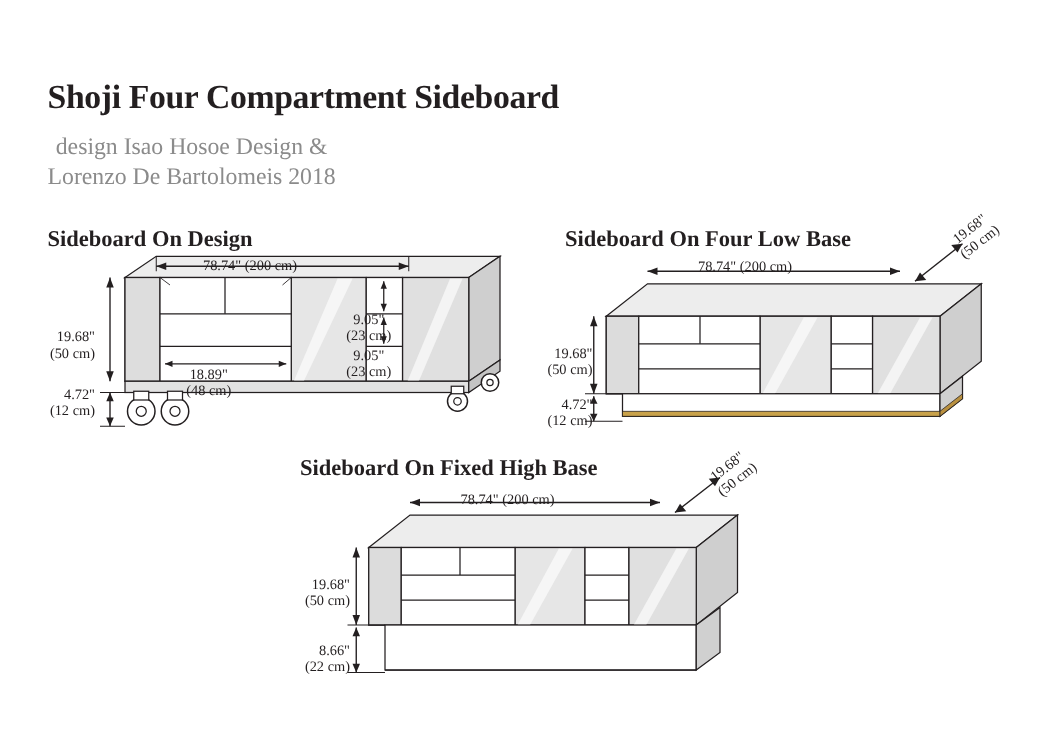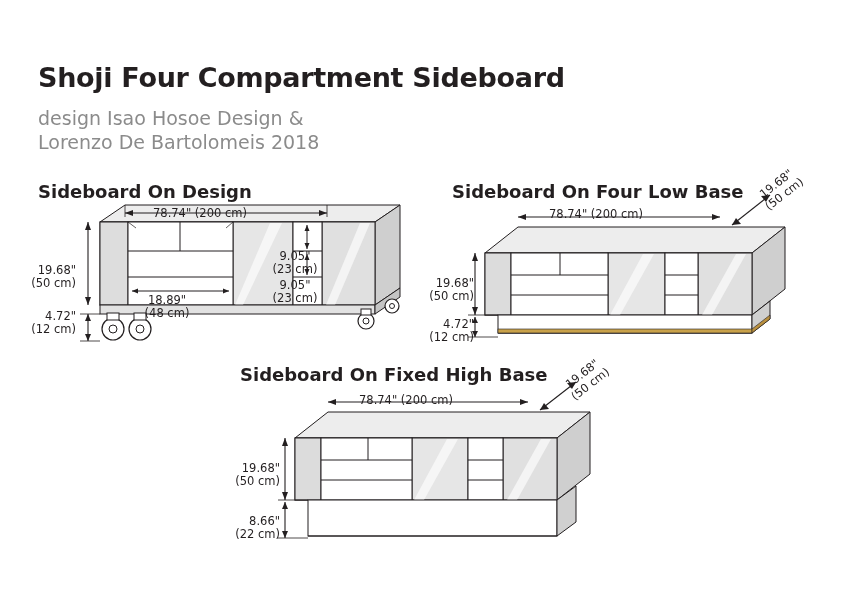--- a/index.html
+++ b/index.html
@@ -4,31 +4,32 @@
 <style>
   html,body{margin:0;padding:0;}
   body{
     width:850px;height:600px;
     background:#ffffff;
     font-family:"DejaVu Sans", sans-serif;
     color:#1a1a1a;
     position:relative;
     overflow:hidden;
   }
-  .page{position:relative;width:850px;height:596px;}
+  .page{position:relative;width:850px;height:596px;font-family:Liberation Serif, serif;}
 
   .title{
     position:absolute;left:38px;top:62px;
     font-size:27px;font-weight:bold;letter-spacing:-0.3px;
     color:#231f20;white-space:nowrap;
   }
   .subtitle{
     position:absolute;left:38px;top:106px;
     font-size:19px;line-height:24px;color:#8b8b8b;
     white-space:pre-line;
+    text-align:center;
   }
 
   .section-title{
     position:absolute;font-size:18px;font-weight:bold;color:#231f20;
     white-space:nowrap;
   }
 
   .diagram{position:absolute;}
 
   .dimtext{

